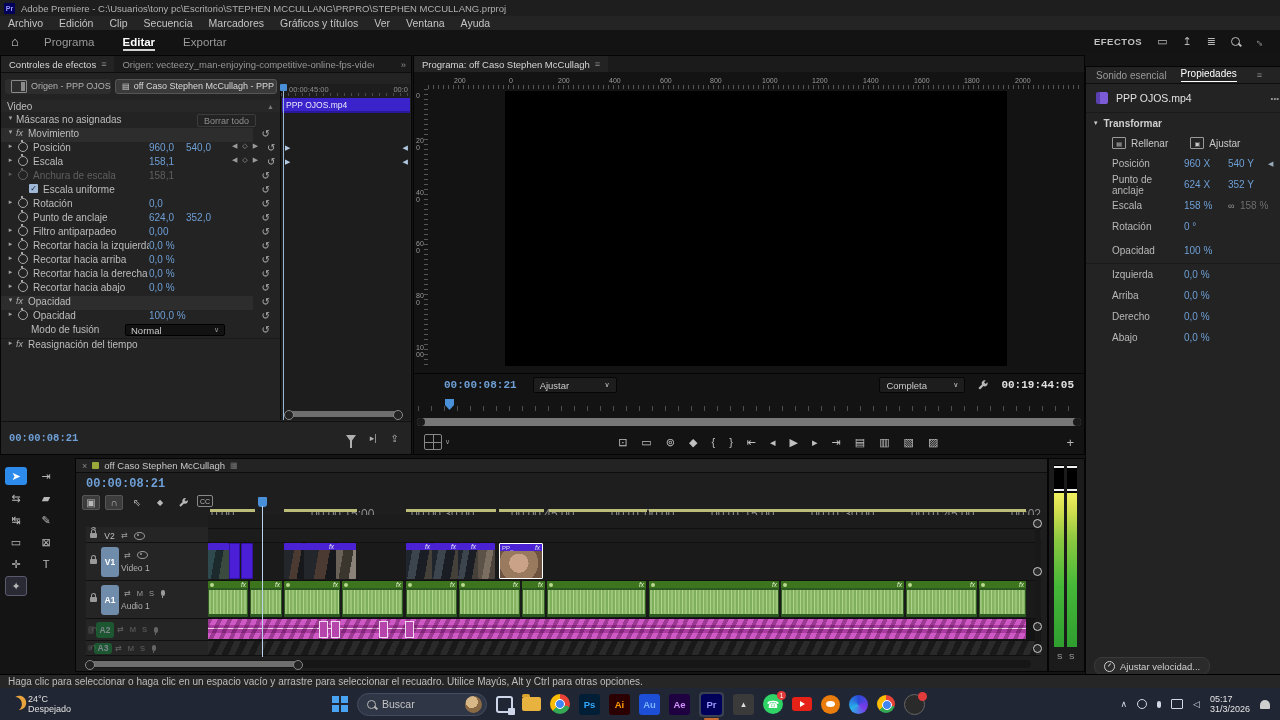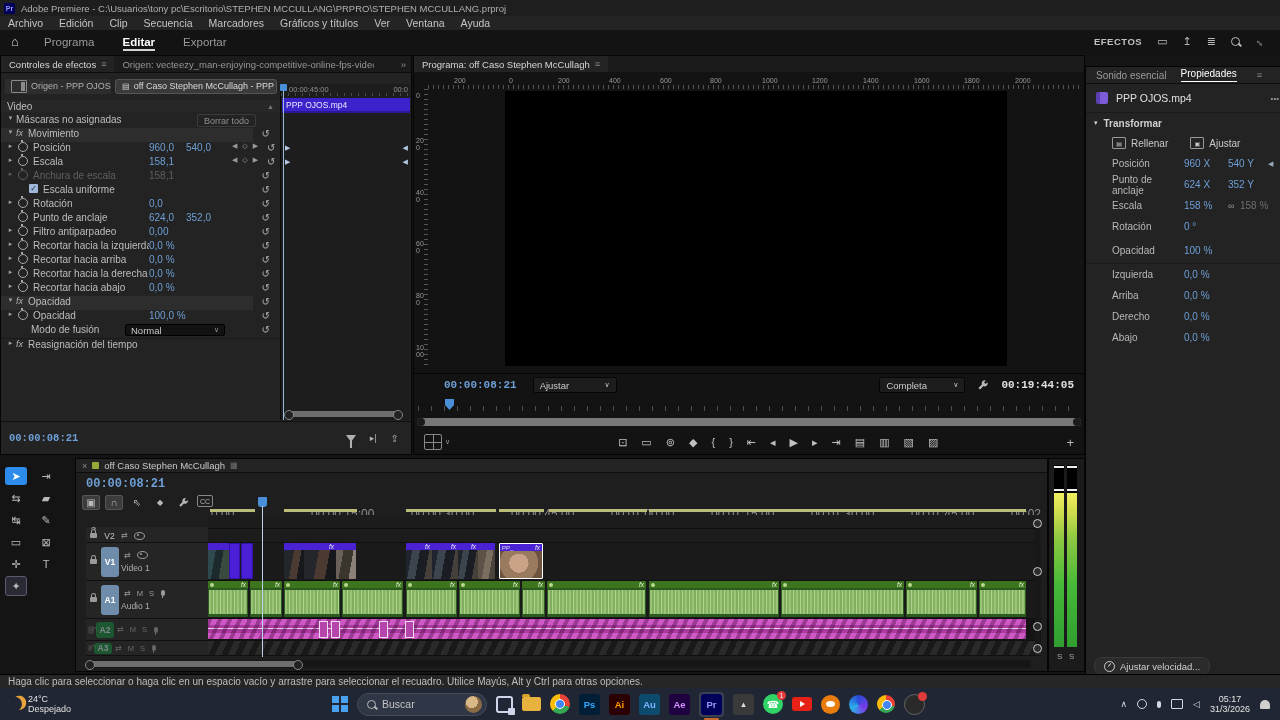--- a/index.html
+++ b/index.html
@@ -210,21 +210,21 @@
   .yt::after{content:"";position:absolute;left:8px;top:4px;border-left:5px solid #fff;border-top:3px solid transparent;border-bottom:3px solid transparent}
   .blender{width:19px;height:19px;border-radius:50%;background:#e87d0d;position:relative}
   .blender::after{content:"";position:absolute;left:5px;top:6px;width:9px;height:6px;background:#fff;border-radius:50%}
   .swirl{width:19px;height:19px;border-radius:50%;background:conic-gradient(#2a4ad8,#7a3ae8,#2ab0e8,#2a4ad8)}
   .darkapp{width:19px;height:19px;border-radius:50%;background:#2a2a2a;border:1px solid #666;position:relative}
   .tray{margin-left:auto;display:flex;align-items:center;gap:10px;padding-right:10px}
   .tr-g{font-size:9px;color:#d0d8e4}
   .trsq{width:10px;height:8px;border:1px solid #d0d8e4;border-radius:1px}
   .trdot{width:8px;height:8px;border:1px solid #d0d8e4;border-radius:50%}
   .trmic{width:4px;height:7px;background:#d0d8e4;border-radius:2px}
-  .clock{font-size:9px;line-height:10px;color:#e4e4e4;text-align:center}
+  .clock{font-size:9px;line-height:10px;color:#e4e4e4;text-align:left}
   .bell{width:10px;height:9px;background:#cfcfcf;border-radius:5px 5px 1px 1px}
 </style>
 </head>
 <body>
 
 <div id="titlebar" class="abs">
   <span class="pr-badge">Pr</span>
   <span>Adobe Premiere - C:\Usuarios\tony pc\Escritorio\STEPHEN MCCULLANG\PRPRO\STEPHEN MCCULLANG.prproj</span>
 </div>
 
@@ -903,21 +903,21 @@
     <span class="searchpill">
       <span class="ic-search"></span>
       <span>Buscar</span>
       <span class="avatar"></span>
     </span>
     <span class="tview"></span>
     <span class="folder"></span>
     <span class="chrome"></span>
     <span class="appsq" style="background:#001e36;color:#31a8ff">Ps</span>
     <span class="appsq" style="background:#2b0000;color:#ff9a00">Ai</span>
-    <span class="appsq" style="background:#0c4a6e;color:#7db4ff">Au</span>
+    <span class="appsq" style="background:#1d4ed8;color:#7db4ff">Au</span>
     <span class="appsq" style="background:#1f0040;color:#d291ff">Ae</span>
     <span class="pr-active">
         <span class="appsq" style="background:#00005b;color:#9999ff">Pr</span>
       </span>
     <span class="appsq" style="background:#3a3a3a;color:#ddd;font-size:8px">▴</span>
     <span class="wapp">☎<span class="badge">1</span></span>
     <span class="yt"></span>
     <span class="blender"></span>
     <span class="swirl"></span>
     <span class="chrome" style="width:18px;height:18px"></span>

